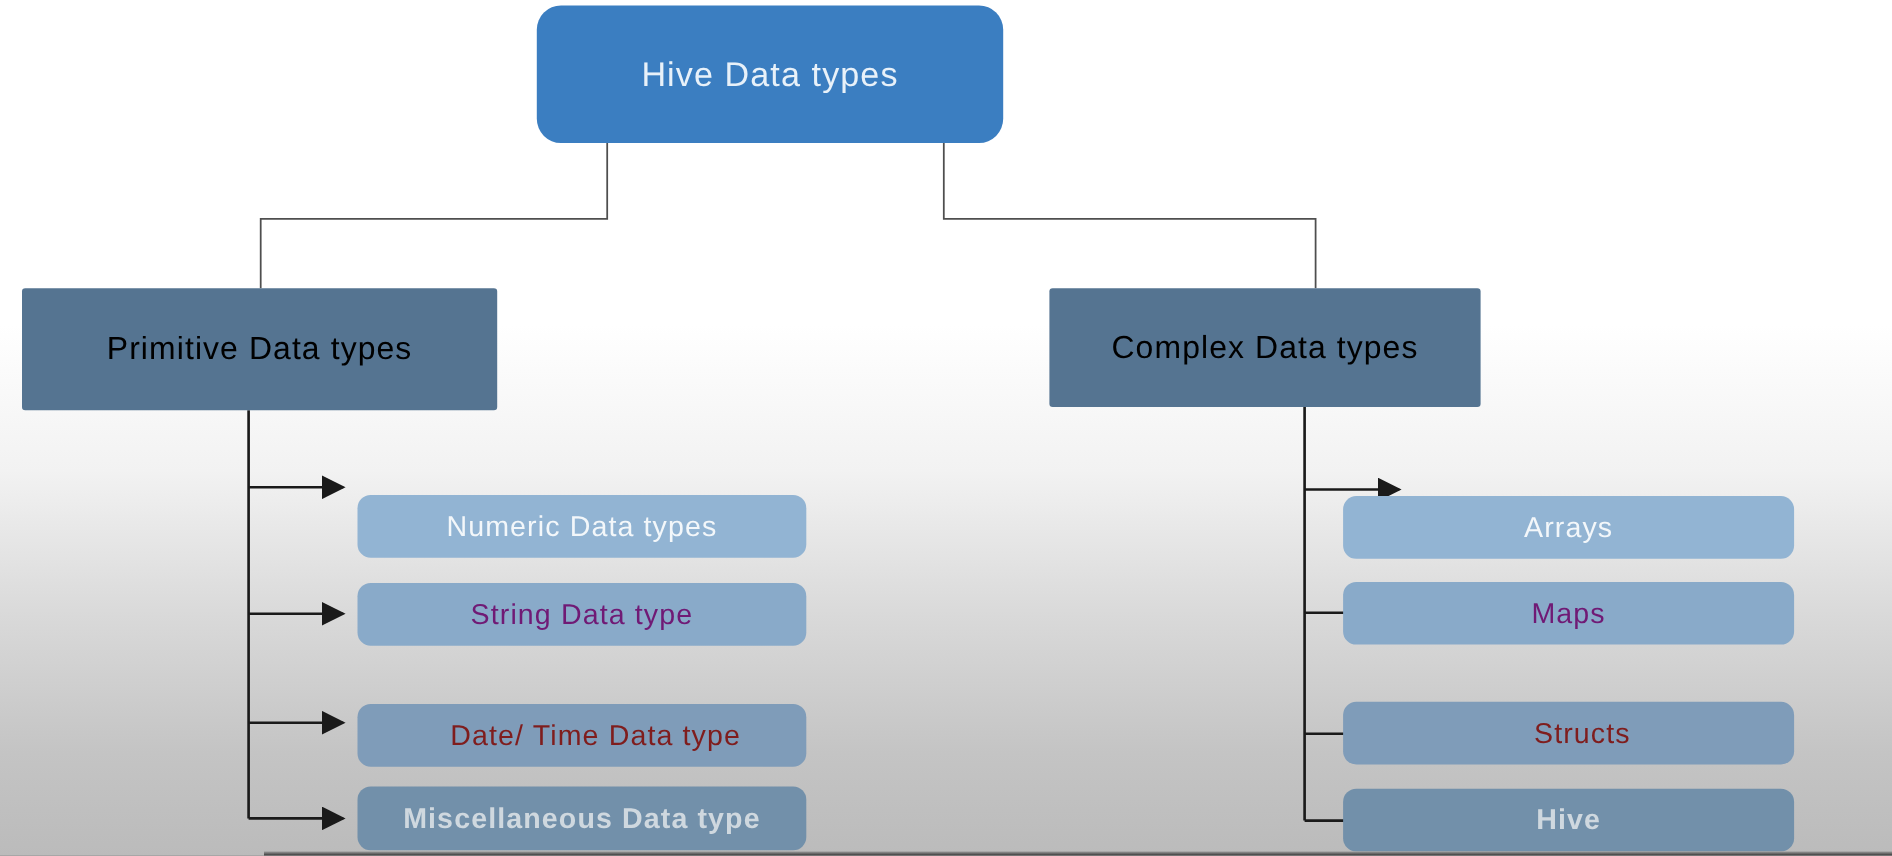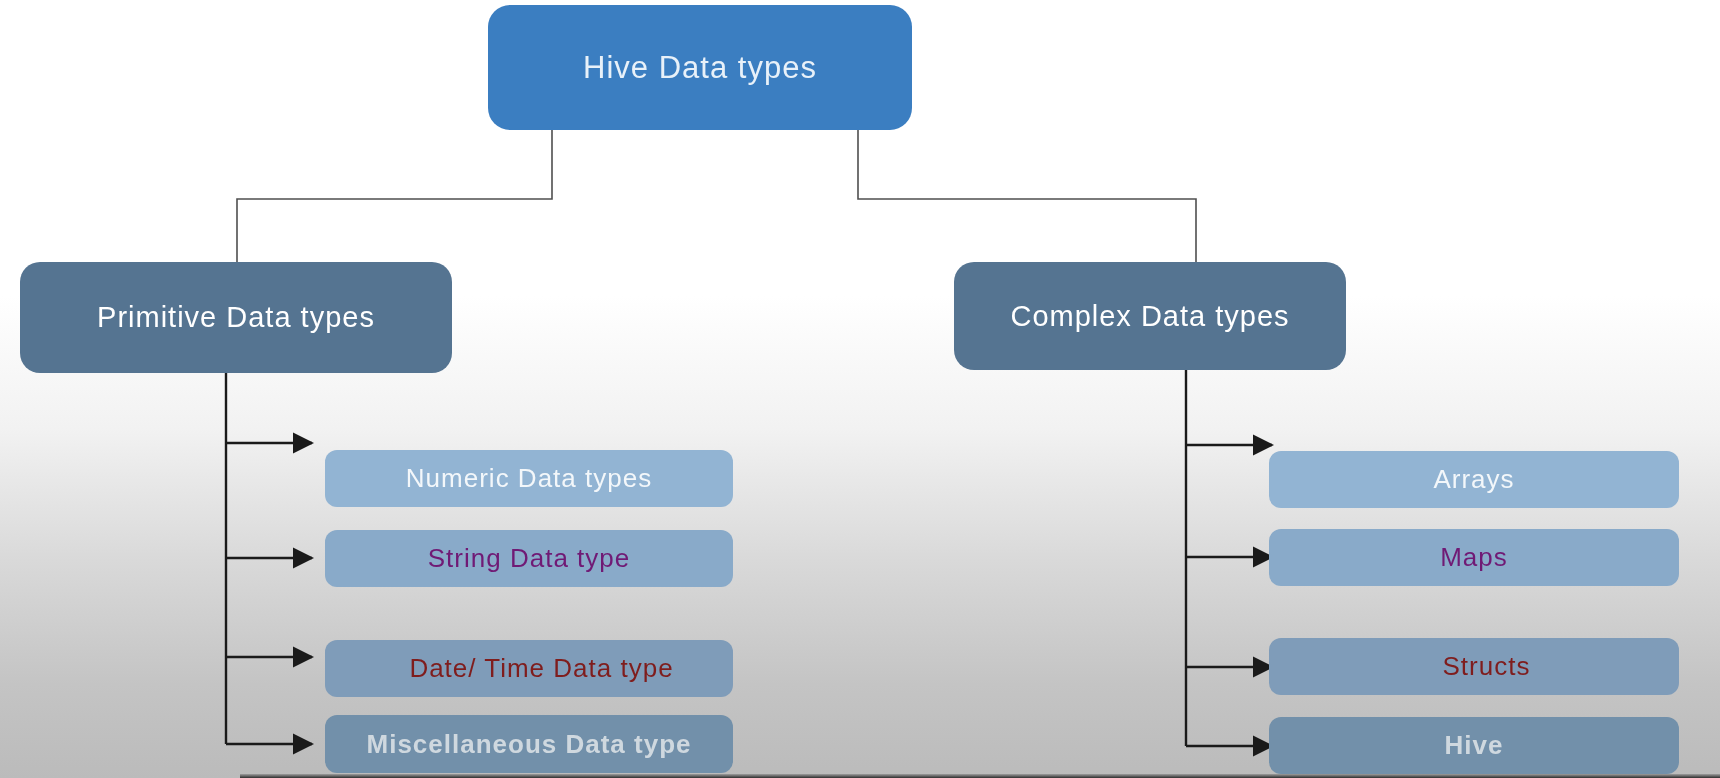--- a/index.html
+++ b/index.html
@@ -30,31 +30,31 @@
     text-align:center;
   }
   .root-node{
     left:488px;top:5px;width:424px;height:125px;
     background:var(--root_box);
     border-radius:22px;
     color:#e8f1f9;font-size:31px;
   }
   .branch-node{
     background:var(--branch_box);
-    border-radius:20px;
-    color:#ffffff;font-size:29px;
+    border-radius:3px;
+    color:#000000;font-size:29px;
   }
   .branch-left{left:20px;top:262px;width:432px;height:111px;}
   .branch-right{left:954px;top:262px;width:392px;height:108px;}
   .child-node{
     border-radius:12px;
     font-size:26px;
   }
   .child-left{left:325px;width:408px;}
-  .child-right{left:1269px;width:410px;}
+  .child-right{left:1221px;width:410px;}
   .row1{background:var(--child_row_1);color:#f3f7fa;margin-top:35px;}
   .row2{background:var(--child_row_2);color:#701a75;}
   .row3{background:var(--child_row_3);color:#7f1d1d;padding-left:25px;}
   .row4{background:var(--child_row_4);color:#cfd8df;font-weight:bold;}
   .cl1{top:415px;height:57px;}
   .cl2{top:530px;height:57px;}
   .cl3{top:640px;height:57px;}
   .cl4{top:715px;height:58px;}
   .cr1{top:416px;height:57px;}
   .cr2{top:529px;height:57px;}

